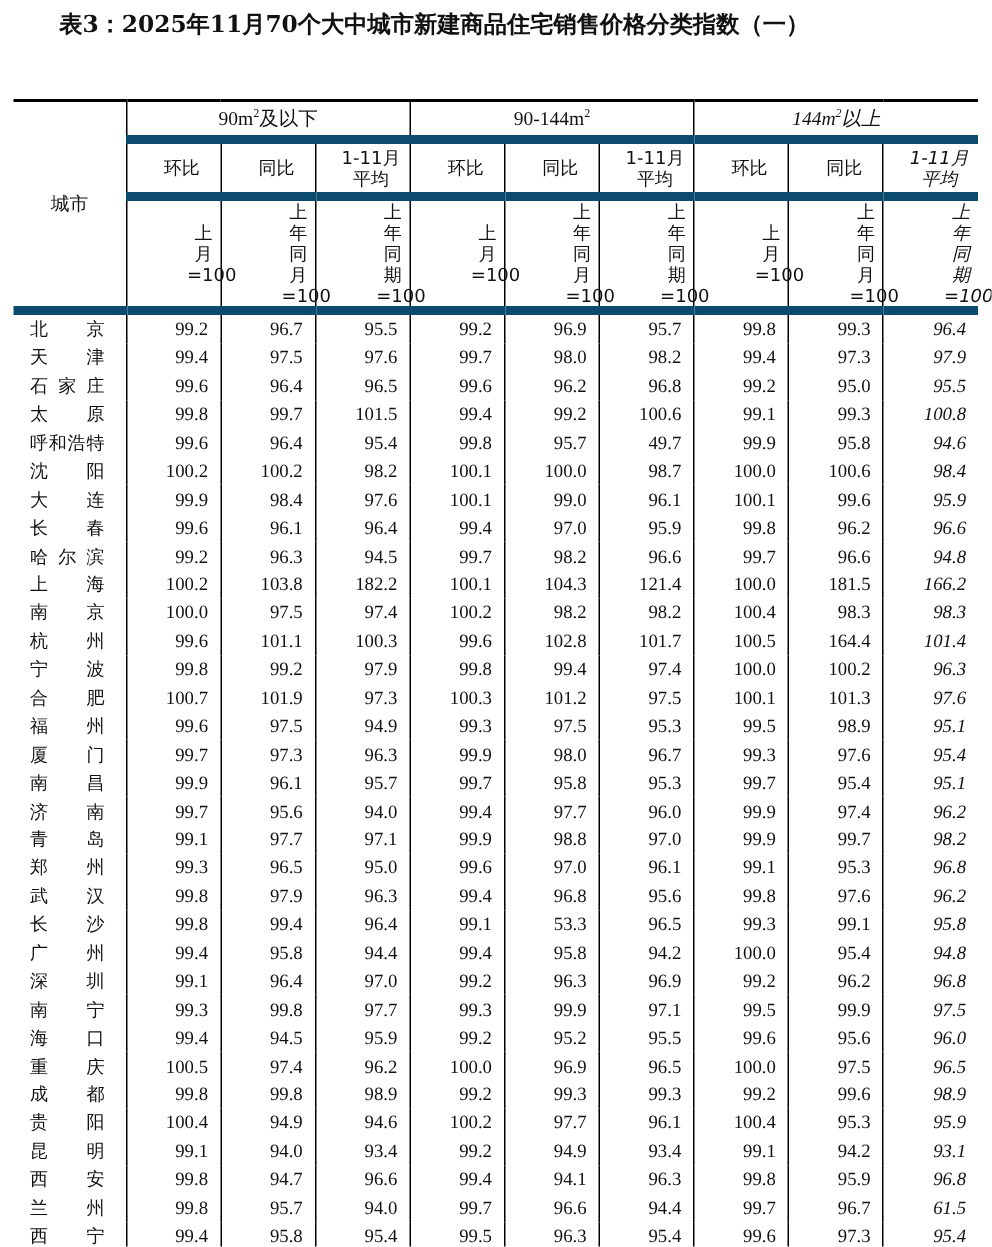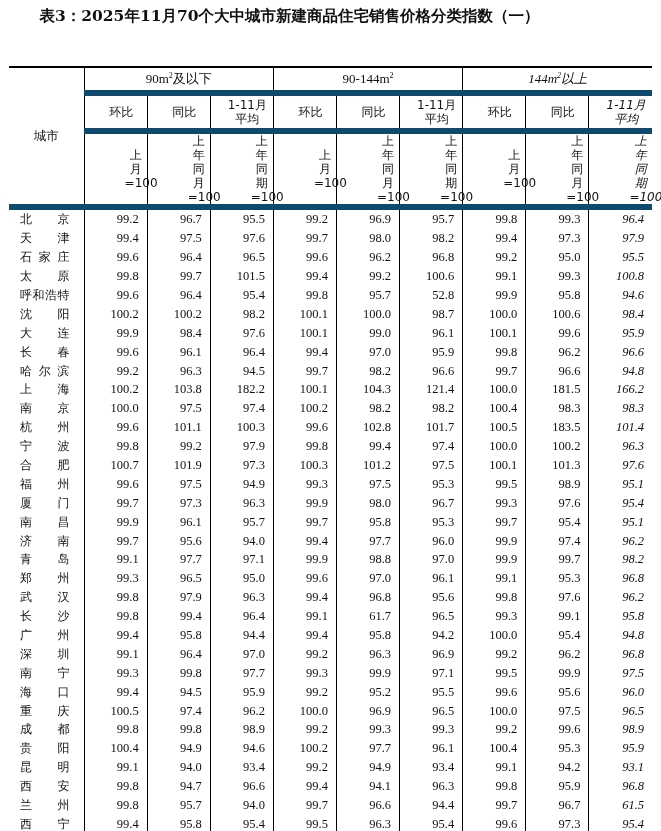--- a/index.html
+++ b/index.html
@@ -140,21 +140,21 @@
         <td>99.3</td>
         <td>100.8</td>
       </tr>
       <tr>
         <td class="cityname">呼和浩特</td>
         <td>99.6</td>
         <td>96.4</td>
         <td>95.4</td>
         <td>99.8</td>
         <td>95.7</td>
-        <td>52.8</td>
+        <td>49.7</td>
         <td>99.9</td>
         <td>95.8</td>
         <td>94.6</td>
       </tr>
       <tr>
         <td class="cityname">沈 阳</td>
         <td>100.2</td>
         <td>100.2</td>
         <td>98.2</td>
         <td>100.1</td>
@@ -226,21 +226,21 @@
       </tr>
       <tr>
         <td class="cityname">杭 州</td>
         <td>99.6</td>
         <td>101.1</td>
         <td>100.3</td>
         <td>99.6</td>
         <td>102.8</td>
         <td>101.7</td>
         <td>100.5</td>
-        <td>183.5</td>
+        <td>164.4</td>
         <td>101.4</td>
       </tr>
       <tr>
         <td class="cityname">宁 波</td>
         <td>99.8</td>
         <td>99.2</td>
         <td>97.9</td>
         <td>99.8</td>
         <td>99.4</td>
         <td>97.4</td>
@@ -343,21 +343,21 @@
         <td>99.8</td>
         <td>97.6</td>
         <td>96.2</td>
       </tr>
       <tr>
         <td class="cityname">长 沙</td>
         <td>99.8</td>
         <td>99.4</td>
         <td>96.4</td>
         <td>99.1</td>
-        <td>61.7</td>
+        <td>53.3</td>
         <td>96.5</td>
         <td>99.3</td>
         <td>99.1</td>
         <td>95.8</td>
       </tr>
       <tr>
         <td class="cityname">广 州</td>
         <td>99.4</td>
         <td>95.8</td>
         <td>94.4</td>

